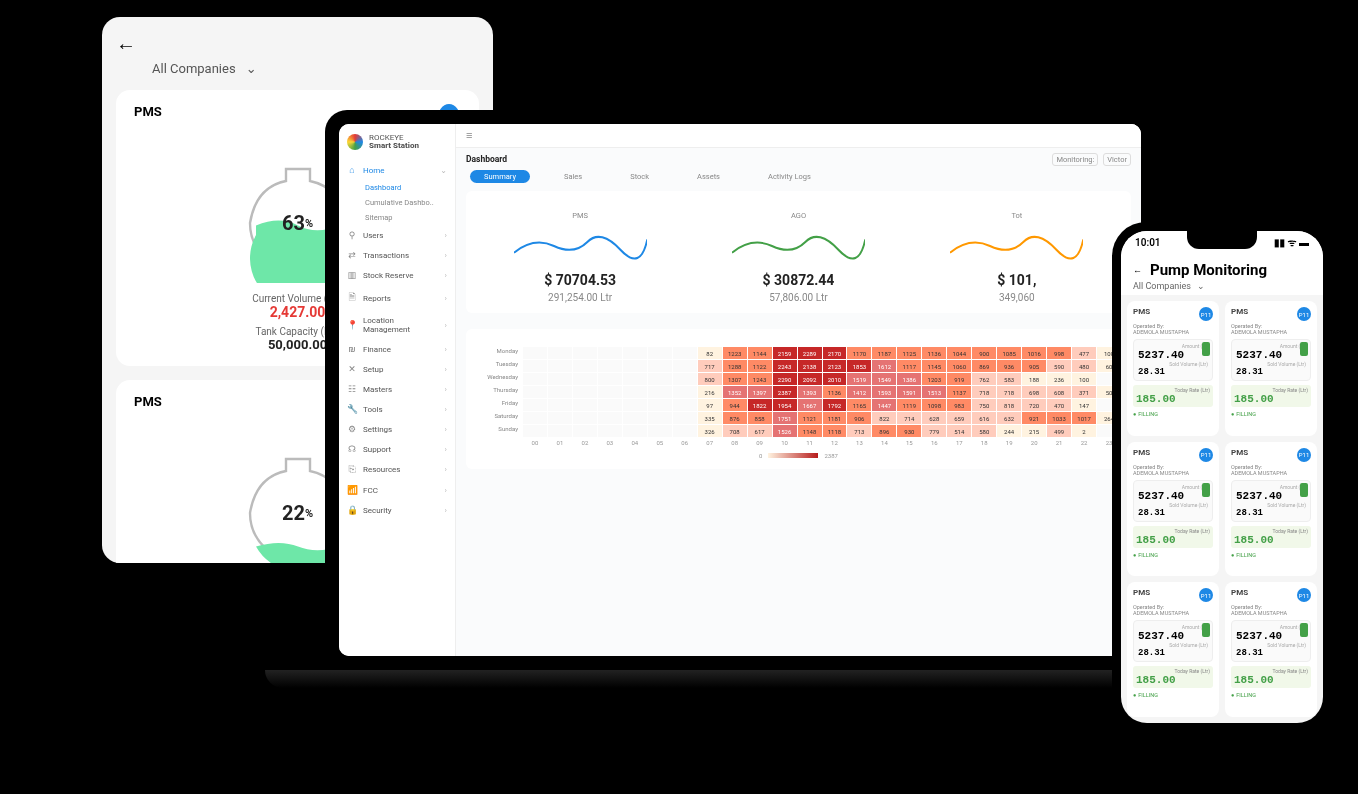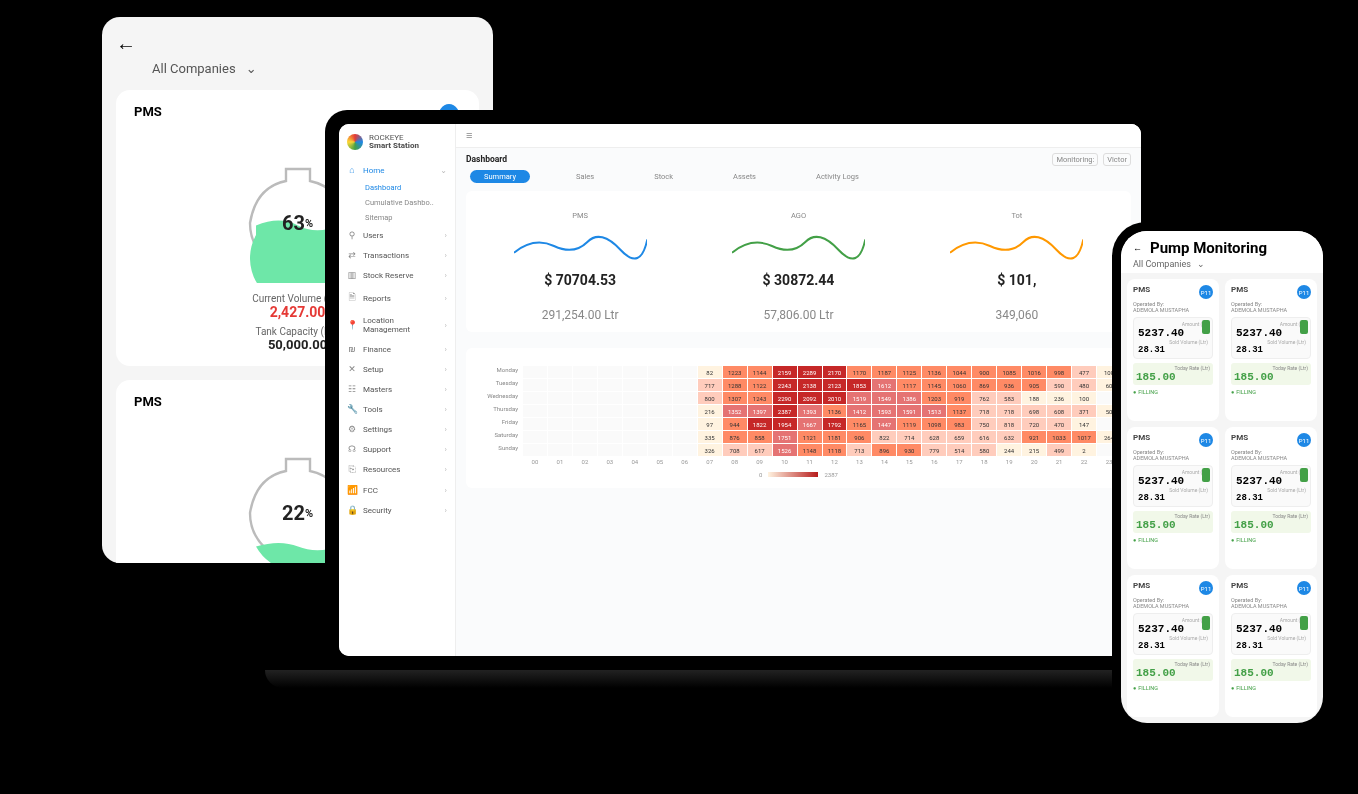--- a/index.html
+++ b/index.html
@@ -39,32 +39,32 @@
 .side-item .chev{color:#bbb;font-size:8px}
 .side-sub{padding:3px 8px 3px 26px;color:#888;font-size:7.5px;cursor:pointer}
 .side-item.active,.side-sub.active{color:#1e88e5}
 .side-item.active .ico{color:#1e88e5}
 .main{flex:1;background:#fafbfc;display:flex;flex-direction:column;overflow:hidden}
 .topbar{height:24px;border-bottom:1px solid #eee;background:#fff;display:flex;align-items:center;padding:0 10px}
 .burger{font-size:11px;color:#888}
 .crumbs{display:flex;justify-content:space-between;align-items:center;padding:6px 10px;font-size:8.5px;color:#222;font-weight:700}
 .loc{font-size:7.5px;color:#888;font-weight:400}
 .loc span{border:1px solid #ddd;border-radius:3px;padding:1px 3px;margin-left:3px}
-.tabs{display:flex;gap:32px;padding:0 14px;font-size:7.5px;color:#888}
+.tabs{display:flex;gap:20px;padding:0 14px;font-size:7.5px;color:#888}
 .tab{padding:2px 14px;border-radius:10px;cursor:pointer}
 .tab.active{background:#1e88e5;color:#fff}
 .panel{background:#fff;margin:8px 10px;border-radius:6px;padding:10px}
 .panel-h{display:flex;justify-content:space-between;font-size:8px;font-weight:700;color:#333}
 .panel-h .date{font-weight:400;color:#999;font-size:7px}
 .cards{display:flex;gap:10px;margin-top:10px}
 .lp-card{flex:1;min-width:0;text-align:center}
 .lp-card .name{font-size:7.5px;color:#888;margin-bottom:6px}
 .spark{height:40px}
 .lp-val{font-size:14px;font-weight:700;color:#222;margin-top:4px}
-.lp-sub{font-size:12px;color:#888;margin-top:20px}
+.lp-sub{font-size:10px;color:#888;margin-top:4px}
 .heat-panel{background:#fff;margin:8px 10px;border-radius:6px;padding:10px}
 .heat-head{display:flex;justify-content:space-between;font-size:8px;color:#333;font-weight:700}
 .heat-head .range{border:1px solid #ddd;border-radius:3px;padding:2px 6px;font-weight:400;font-size:7px;color:#888}
 .heat-grid{display:grid;grid-template-columns:46px repeat(24,1fr);gap:1px;margin-top:8px;font-size:6px}
 .heat-grid .rowlab{text-align:right;padding-right:4px;color:#888}
 .heat-grid .cell{height:12px;display:flex;align-items:center;justify-content:center;color:#333}
 .heat-xaxis{display:grid;grid-template-columns:46px repeat(24,1fr);gap:1px;margin-top:2px;font-size:6px;color:#999}
 .legend{margin-top:6px;display:flex;justify-content:center;gap:6px;font-size:6px;color:#999;align-items:center}
 .legend-bar{width:50px;height:5px;background:linear-gradient(90deg,#fff3e0,#b71c1c)}
 .copy{font-size:7px;color:#aaa;padding:6px 12px}
@@ -494,20 +494,24 @@
         </div>
       </div>
 
     </div>
   </div>
   <div class="laptop-base"></div>
 </div>
 
 <div class="phone">
   <div class="phone-screen">
+    <div class="notch">
+      <span>10:01</span>
+      <span>▮▮ ᯤ ▬</span>
+    </div>
     <div class="p-head">
       <div class="p-title-row">
         <span>←</span>
         <span class="p-title">Pump Monitoring</span>
       </div>
       <div class="p-filter">
         <span>All Companies</span>
         <span>⌄</span>
       </div>
     </div>

